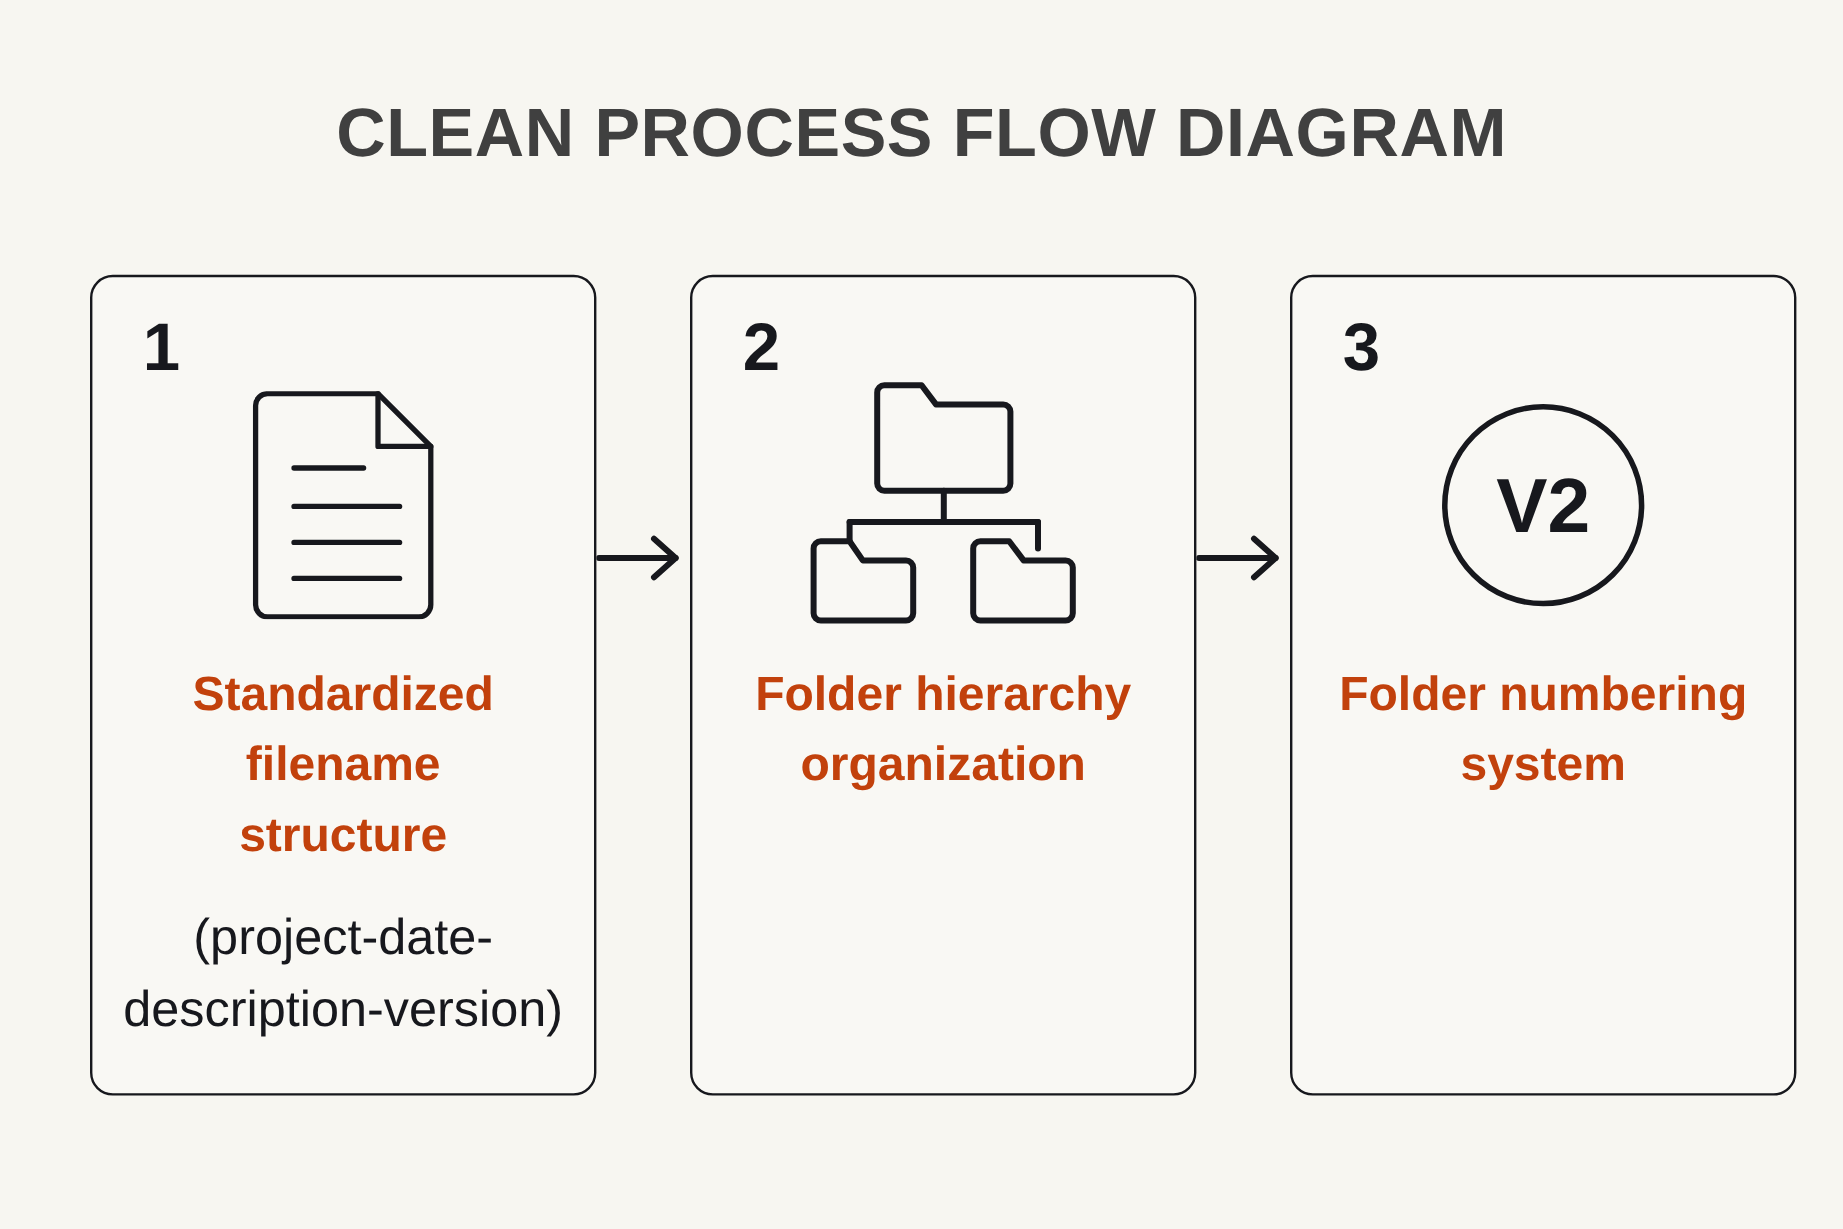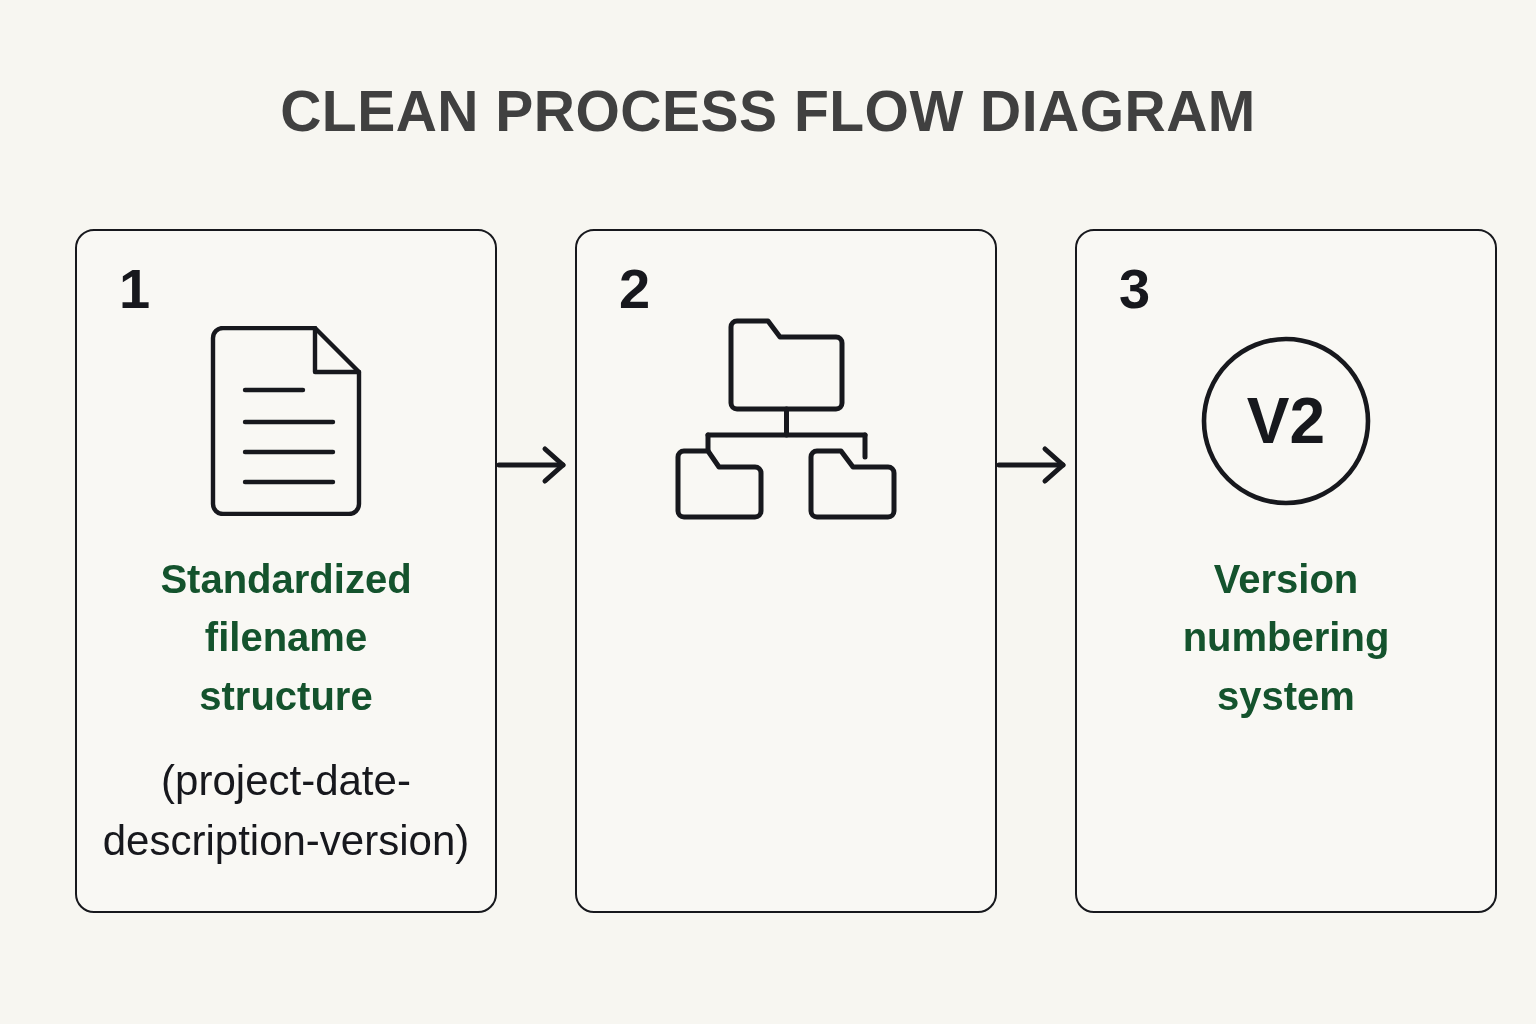--- a/index.html
+++ b/index.html
@@ -75,21 +75,21 @@
     justify-content: center;
   }
 
   .card-title {
     margin-top: 22px;
     width: 340px;
     text-align: center;
     font-size: 40px;
     font-weight: 700;
     line-height: 1.46;
-    color: #14532d;
+    color: #c2410c;
   }
 
   .card-sub {
     margin-top: 26px;
     width: 380px;
     text-align: center;
     font-size: 42px;
     font-weight: 400;
     line-height: 1.42;
     color: #17181d;
@@ -155,20 +155,21 @@
         <line x1="36" y1="118" x2="36" y2="134"></line>
 
         <line x1="193" y1="118" x2="193" y2="140"></line>
 
         <path d="M6 140 a6 6 0 0 1 6 -6 H36 L47 150 H83 a6 6 0 0 1 6 6 V194 a6 6 0 0 1 -6 6 H12 a6 6 0 0 1 -6 -6 Z"></path>
 
         <path d="M139 140 a6 6 0 0 1 6 -6 H169 L181 150 H216 a6 6 0 0 1 6 6 V194 a6 6 0 0 1 -6 6 H145 a6 6 0 0 1 -6 -6 Z"></path>
       </svg>
     </div>
 
+    <div class="card-title">Folder hierarchy organization</div>
 
     <div class="card-sub"></div>
   </div>
 
   <div class="connector">
     <svg width="78" height="44" viewBox="0 0 78 44" fill="none" stroke="#17181d" stroke-width="5" stroke-linecap="round" stroke-linejoin="round">
       <line x1="2" y1="22" x2="66" y2="22"></line>
       <polyline points="48,6 66,22 48,38"></polyline>
     </svg>
   </div>
@@ -176,18 +177,18 @@
   <div class="card">
     <div class="card-number">3</div>
 
     <div class="card-icon">
       <svg width="172" height="172" viewBox="0 0 172 172" fill="none">
         <circle cx="86" cy="86" r="82" stroke="#17181d" stroke-width="4.6" fill="none"></circle>
         <text x="86" y="86" text-anchor="middle" dominant-baseline="central" font-family="Liberation Sans, DejaVu Sans, sans-serif" font-size="64" font-weight="700" fill="#17181d">V2</text>
       </svg>
     </div>
 
-    <div class="card-title">Version numbering system</div>
+    <div class="card-title">Folder numbering system</div>
 
     <div class="card-sub"></div>
   </div>
 
 </div>
 
 </body></html>

